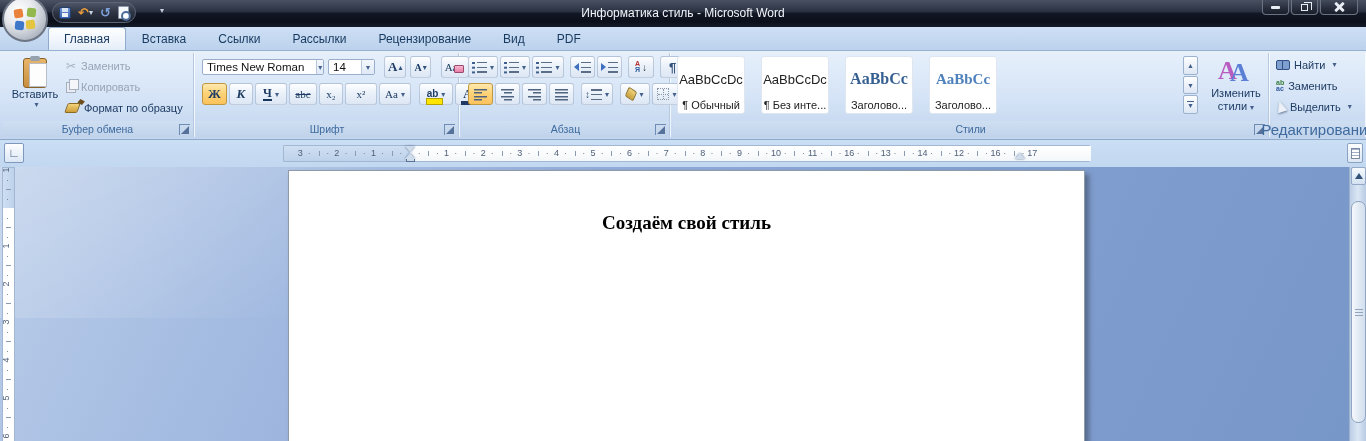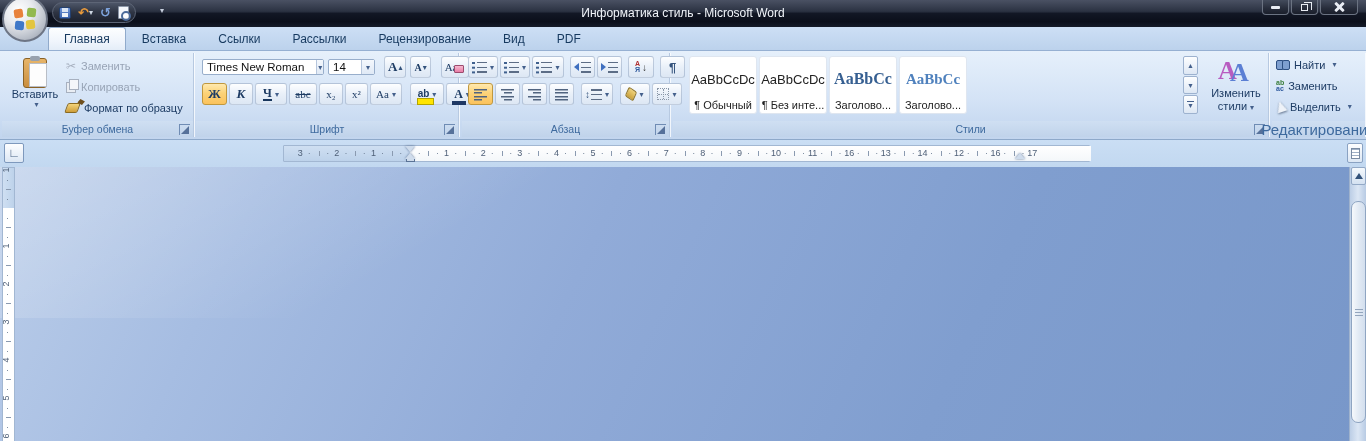--- a/index.html
+++ b/index.html
@@ -116,21 +116,21 @@
   .al-center{background-size:13px 1.5px,8px 1.5px,13px 1.5px,8px 1.5px;background-position:0 1px,2.5px 4.5px,0 8px,2.5px 11.5px;}
   .al-right{background-size:13px 1.5px,8px 1.5px,13px 1.5px,8px 1.5px;background-position:0 1px,5px 4.5px,0 8px,5px 11.5px;}
   .al-just{background-size:13px 1.5px,13px 1.5px,13px 1.5px,13px 1.5px;background-position:0 1px,0 4.5px,0 8px,0 11.5px;}
   .icspace{font-size:10px;color:#33527c;margin-right:1px;}
   .icshade{display:inline-block;width:10px;height:10px;background:linear-gradient(#efd27a,#caa13c);border:1px solid #8f7322;transform:rotate(35deg) skewX(10deg);border-radius:2px;}
   .icbord{display:inline-block;width:12px;height:12px;border:1px dotted #8a97a8;position:relative;}
   .icbord::before{content:"";position:absolute;left:0;top:5px;width:10px;height:0;border-top:1px dotted #8a97a8;}
   .icbord::after{content:"";position:absolute;left:5px;top:0;height:10px;width:0;border-left:1px dotted #8a97a8;}
   
   #g-sty{left:673px;width:596px;}
-  #gallery{position:absolute;left:16px;top:3px;display:flex;gap:2px;}
+  #gallery{position:absolute;left:4px;top:3px;display:flex;gap:16px;}
   .stylecard{width:68px;height:58px;background:#fff;border:1px solid #dfe6f0;border-radius:3px;
     display:flex;flex-direction:column;align-items:center;justify-content:flex-end;padding:2px 1px;overflow:hidden;}
   .stylecard.sel{border:2px solid #dd9f2a;box-shadow:0 0 2px #f0c879;padding:1px 0;}
   .stylecard .prev{flex:1;display:flex;align-items:center;justify-content:center;white-space:nowrap;overflow:hidden;max-width:66px;}
   .stylecard .sname{font-size:11px;color:#222;white-space:nowrap;overflow:hidden;max-width:66px;}
   #stscroll{position:absolute;left:510px;top:3px;width:15px;height:58px;display:flex;flex-direction:column;gap:1px;}
   .sbtn{flex:1;border:1px solid #9db2cf;border-radius:2px;background:linear-gradient(#fdfeff,#dde7f4);
     display:flex;align-items:center;justify-content:center;font-size:7px;color:#44608c;flex-direction:column;line-height:5px;}
   .morebar{width:7px;height:1.5px;background:#44608c;margin-bottom:1px;}
   #chgstyles{position:absolute;left:532px;top:2px;width:62px;height:62px;display:flex;flex-direction:column;align-items:center;justify-content:flex-start;border:1px solid transparent;border-radius:3px;}
@@ -311,21 +311,21 @@
             </span>
           <span class="rbtn dd" style="width:32px">
               <span class="serif uline" style="font-size:12px;font-weight:bold">Ч</span>
             </span>
           <span class="rbtn" style="width:28px">
               <span class="serif" style="font-size:11px;text-decoration:line-through">abc</span>
             </span>
           <span class="rbtn" style="width:24px">
               <span class="serif" style="font-size:11px">x₂</span>
             </span>
-          <span class="rbtn" style="width:23px">
+          <span class="rbtn" style="width:32px">
               <span class="serif" style="font-size:11px">x²</span>
             </span>
           <span class="rbtn dd" style="width:32px">
               <span class="serif" style="font-size:11px">Aa</span>
             </span>
           <span class="rbtn dd" style="width:34px;margin-left:6px">
               <span class="hlbar">ab</span>
             </span>
           <span class="rbtn dd" style="width:32px">
               <span class="fcbar serif">А</span>
@@ -587,20 +587,23 @@
           <span class="rdot" style="top: 201.5px;">·</span>
           <span class="rtick" style="top: 211px;"></span>
           <span class="rdot" style="top: 220.5px;">·</span>
           <span class="rnum" style="top: 230px;">5</span>
           <span class="rdot" style="top: 239.5px;">·</span>
           <span class="rtick" style="top: 249px;"></span>
           <span class="rdot" style="top: 258.5px;">·</span>
           <span class="rnum" style="top: 268px;">6</span>
         </div>
     </div>
+    <div id="page">
+      <div id="heading">Создаём свой стиль</div>
+    </div>
     <div id="vscroll">
       <div id="vsup">
           <span class="tri-up"></span>
         </div>
       <div id="vsthumb">
           <span class="grip"></span>
         </div>
     </div>
   </div>
 

